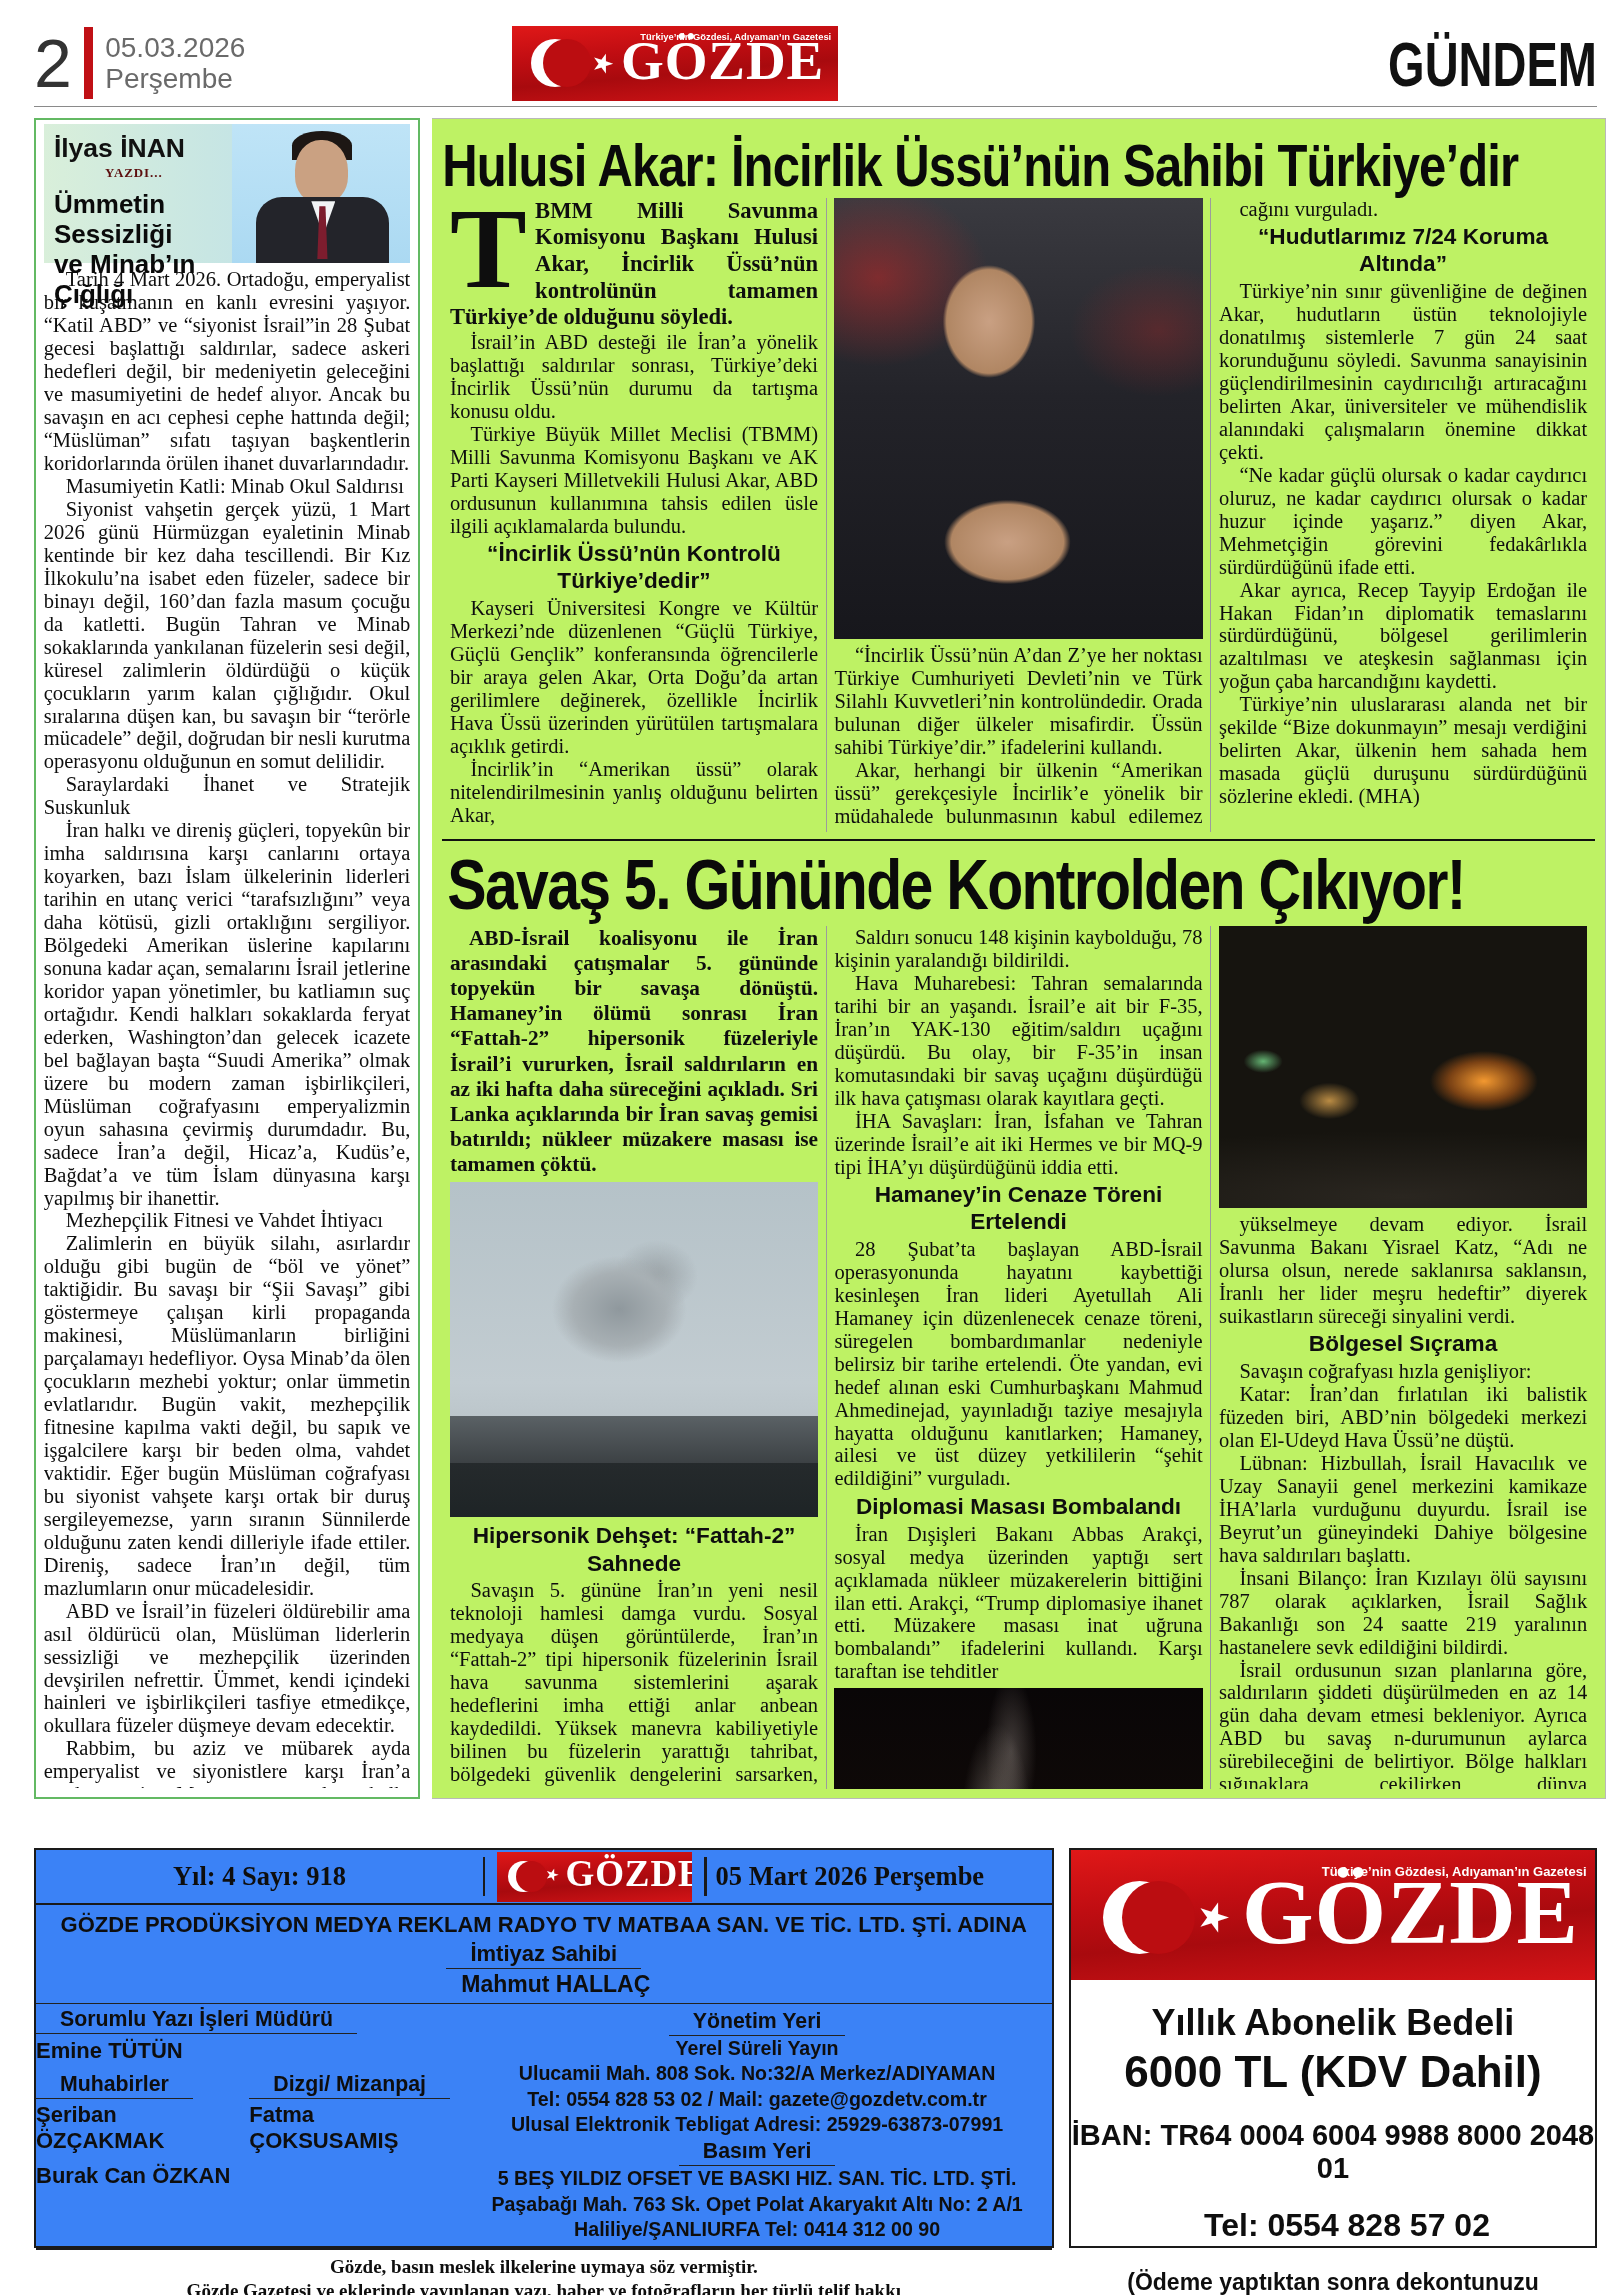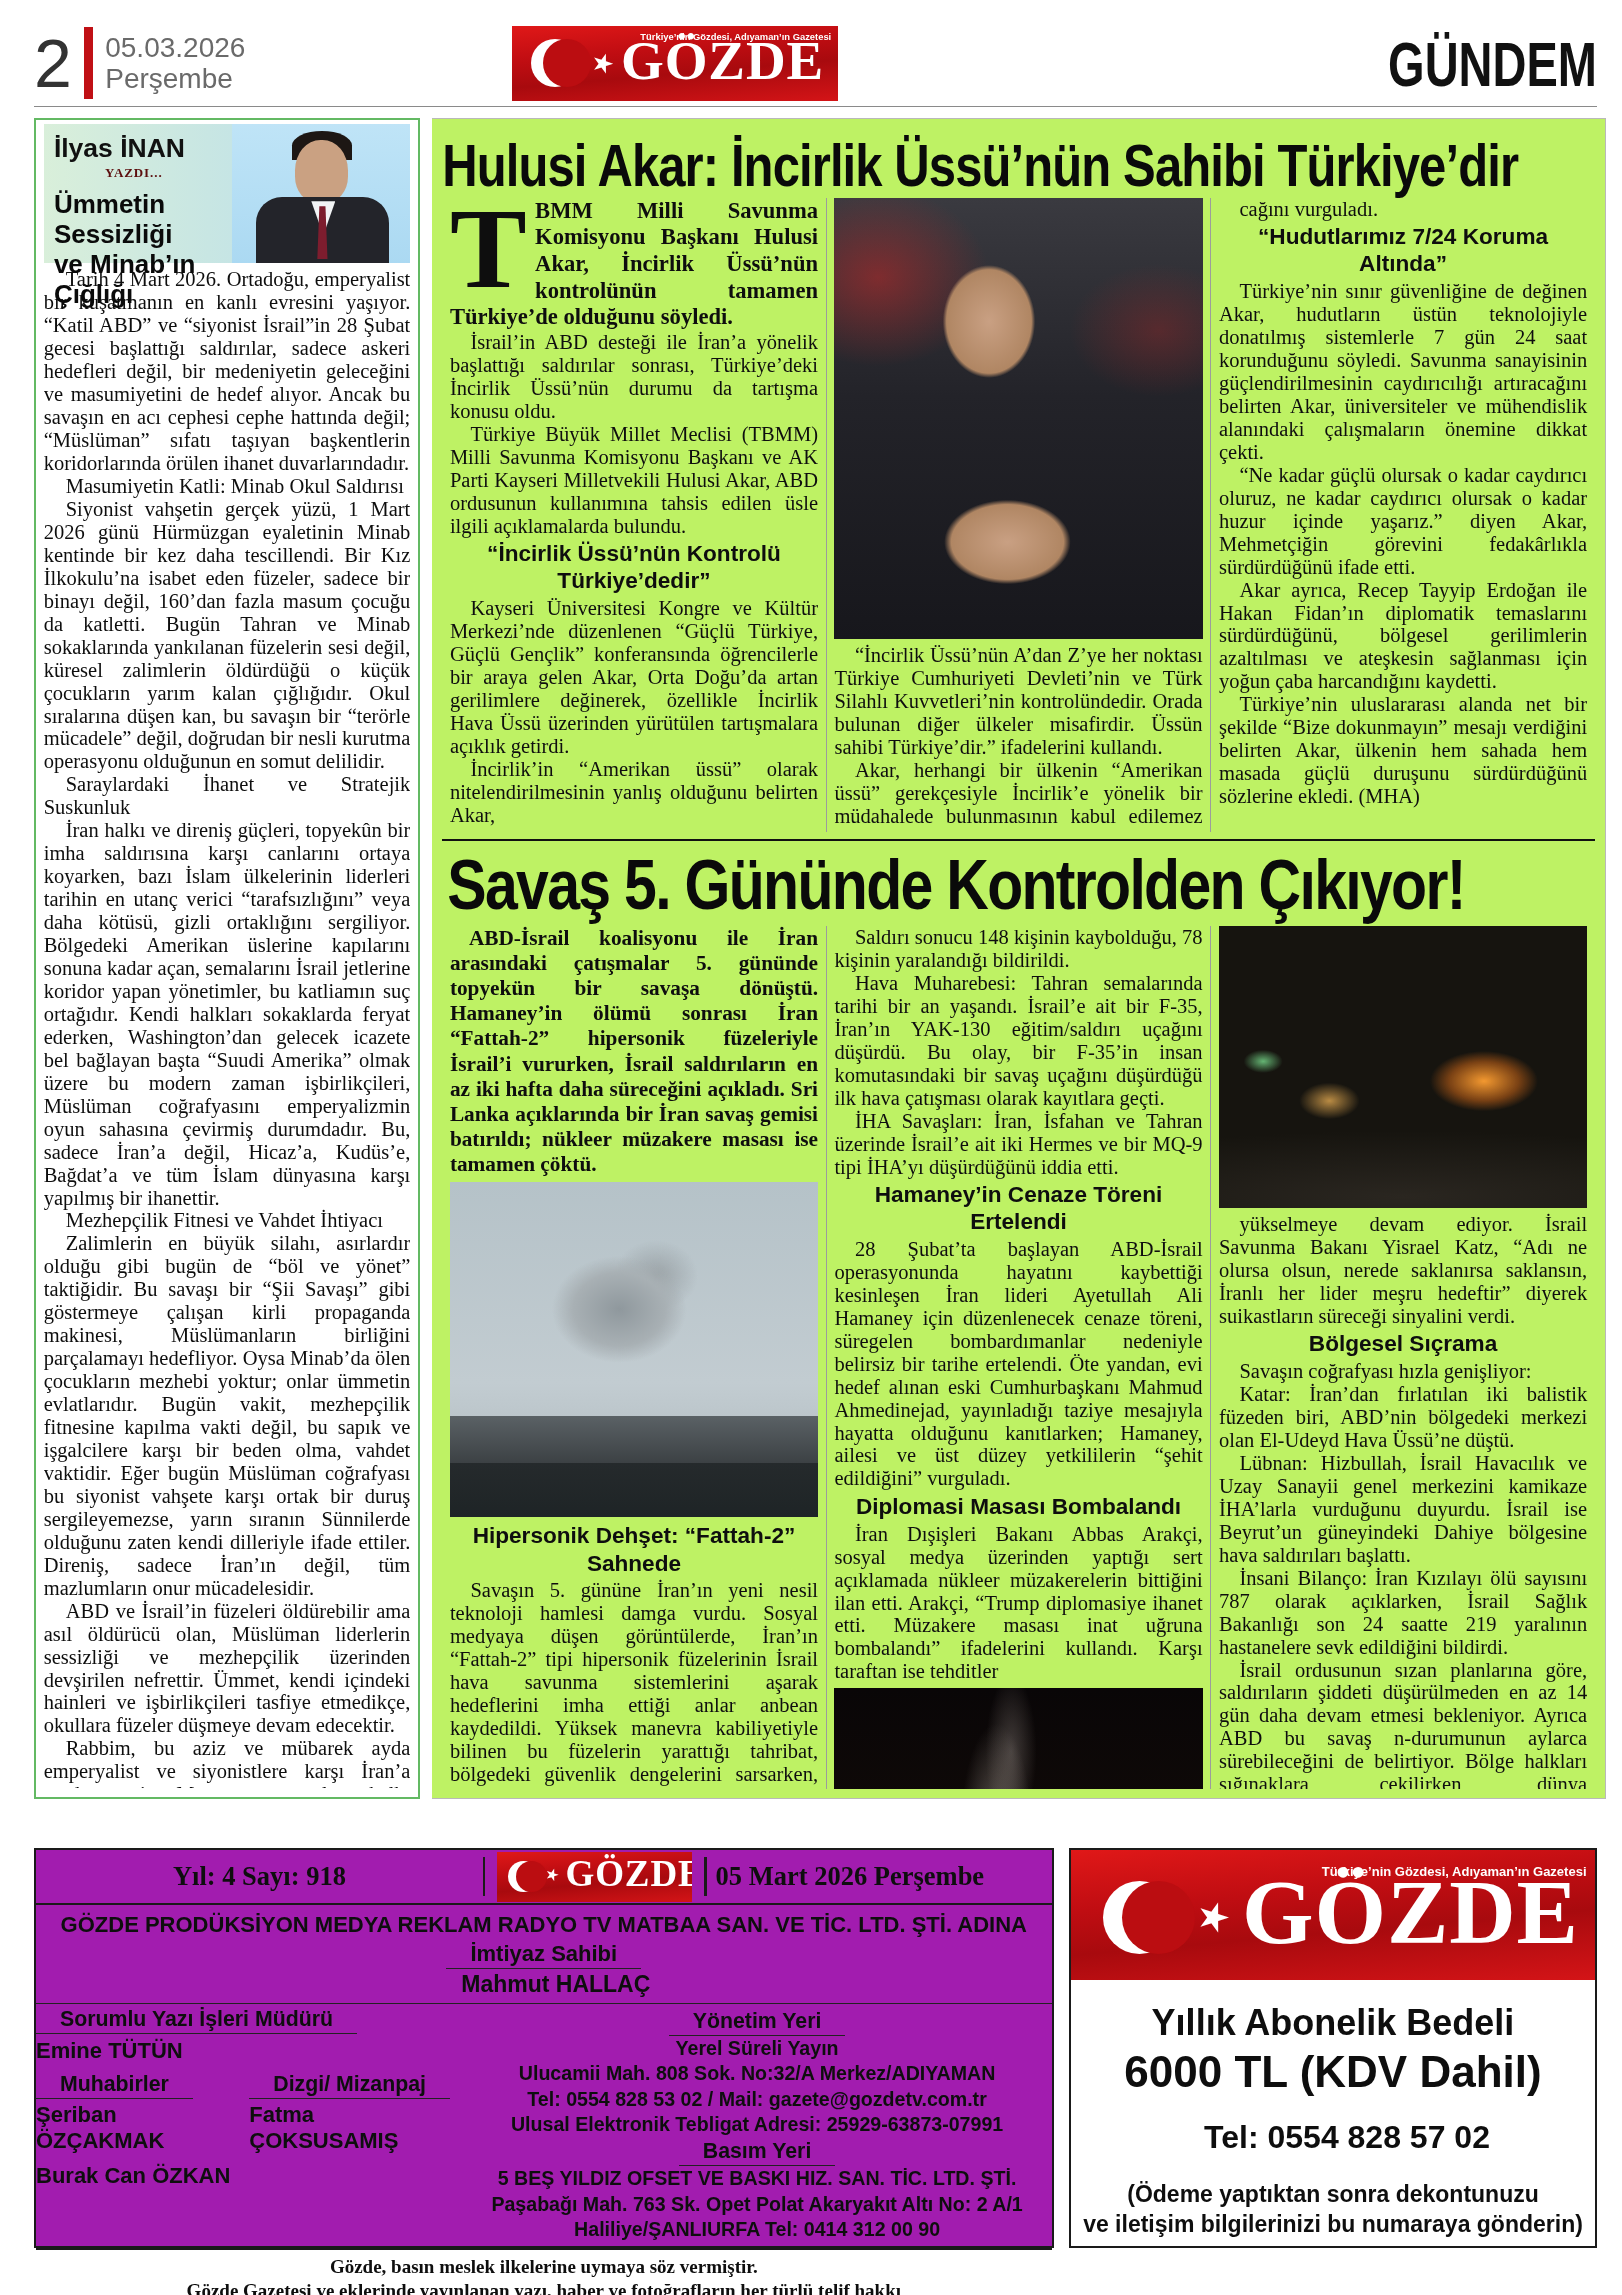--- a/index.html
+++ b/index.html
@@ -101,21 +101,21 @@
   .night-photo { height:282px; margin-bottom:5.1px;
     background:
       radial-gradient(ellipse 77px 43px at 72% 55%, rgba(255,160,50,.95) 0%, rgba(220,110,25,.5) 45%, transparent 70%),
       radial-gradient(ellipse 43px 26px at 30% 62%, rgba(255,190,90,.7) 0%, transparent 70%),
       radial-gradient(ellipse 26px 15.4px at 12% 48%, rgba(120,220,140,.8) 0%, transparent 75%),
       radial-gradient(ellipse 598px 94px at 50% 96%, #2a2620 0%, #16140f 70%),
       linear-gradient(180deg,#131722 0%, #10131c 55%, #0c0e14 100%); }
 
   
   .imprint { position:absolute; top:1848px; left:34px; right:26px; display:flex; gap:15.4px; }
-  .imp-left { flex:1; border:2.6px solid #1a1a1a; height:400px; background:#a21caf; }
+  .imp-left { flex:1; border:2.6px solid #1a1a1a; height:400px; background:#3b82f6; }
   .imp-row1 { display:flex; align-items:center; border-bottom:2.6px solid #1a1a1a; height:55px; }
   .imp-yil { width:44%; text-align:center; font-weight:bold; font-size:26.5px; font-family:"Liberation Serif", serif; }
   .imp-sep { width:2.6px; height:39px; background:#1a1a1a; }
   .imp-logo-cell { padding:0 12px; }
   .imp-date { flex:1; font-weight:bold; font-size:26.5px; padding-left:8.5px; font-family:"Liberation Serif", serif; }
   .imp-company { text-align:center; font-family:"Liberation Sans", sans-serif; font-weight:bold; font-size:22px; margin-top:6.8px; }
   .imp-center { text-align:center; font-family:"Liberation Sans", sans-serif; font-weight:bold; }
   .u { display:inline-block; border-bottom:1.7px solid #222; padding:0 24px 0.9px 24px; }
   .imp-imtiyaz { font-size:22px; margin-top:3.4px; }
   .imp-name { font-size:23px; margin-top:1.7px;margin-left:24px; }
@@ -343,20 +343,21 @@
   <div class="imp-right">
     <div class="flag-logo logo-banner">
       <div class="crescent"></div>
       <div class="fl-star">★</div>
       <div class="fl-tagline">Türkiye’nin Gözdesi, Adıyaman’ın Gazetesi</div>
       <div class="fl-text">GÖZDE</div>
     </div>
     <div class="sub-body">
       <div class="sub-t1">Yıllık Abonelik Bedeli</div>
       <div class="sub-t2">6000 TL (KDV Dahil)</div>
+      <div class="sub-iban">İBAN: TR64 0004 6004 9988 8000 2048 01</div>
       <div class="sub-tel">Tel: 0554 828 57 02</div>
       <div class="sub-note">
         <div>(Ödeme yaptıktan sonra dekontunuzu</div>
         <div>ve iletişim bilgilerinizi bu numaraya gönderin)</div>
       </div>
     </div>
   </div>
 
 </footer>
 

